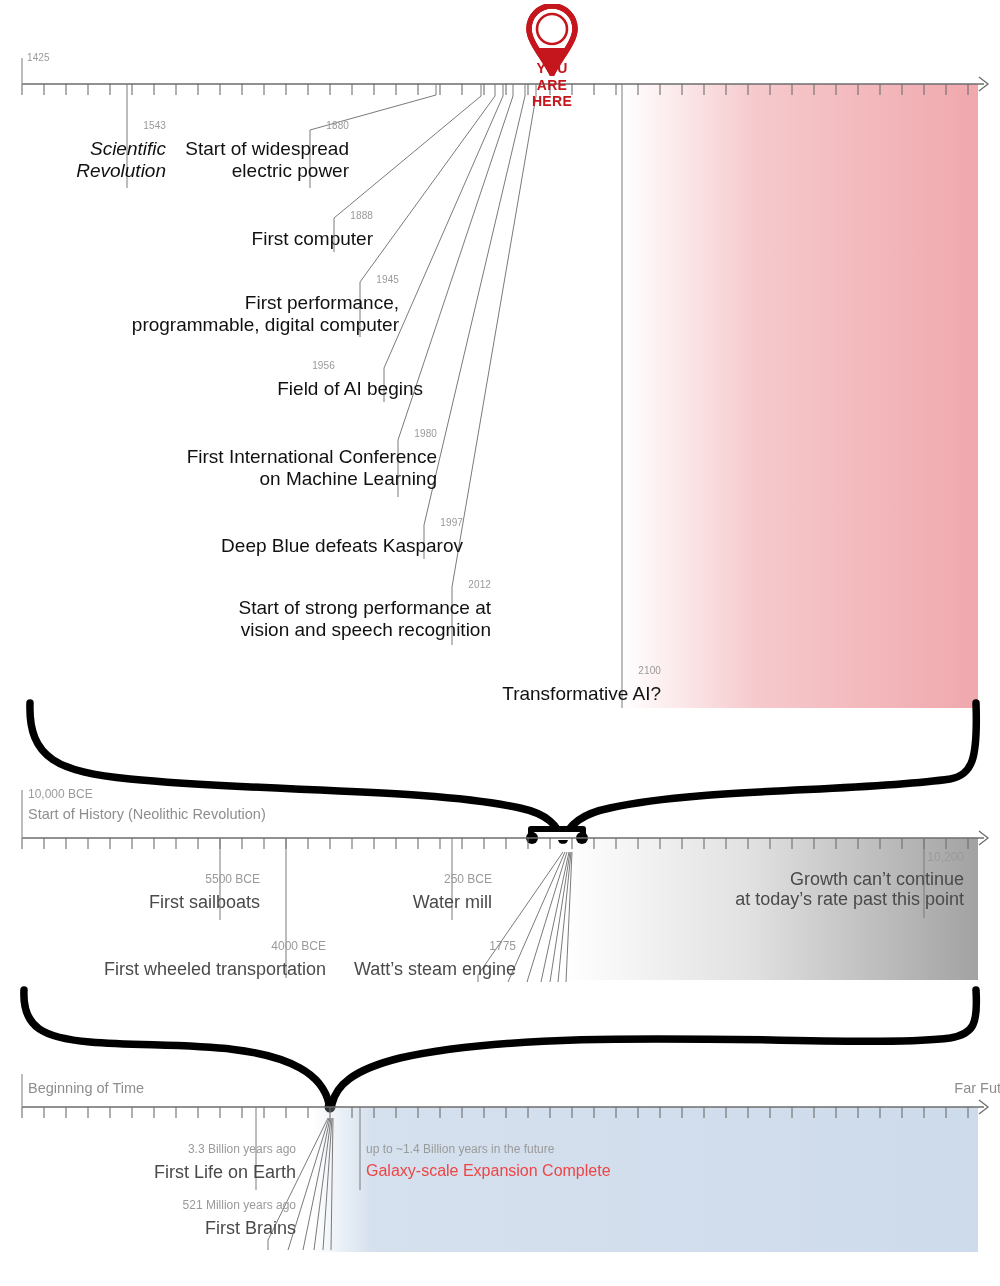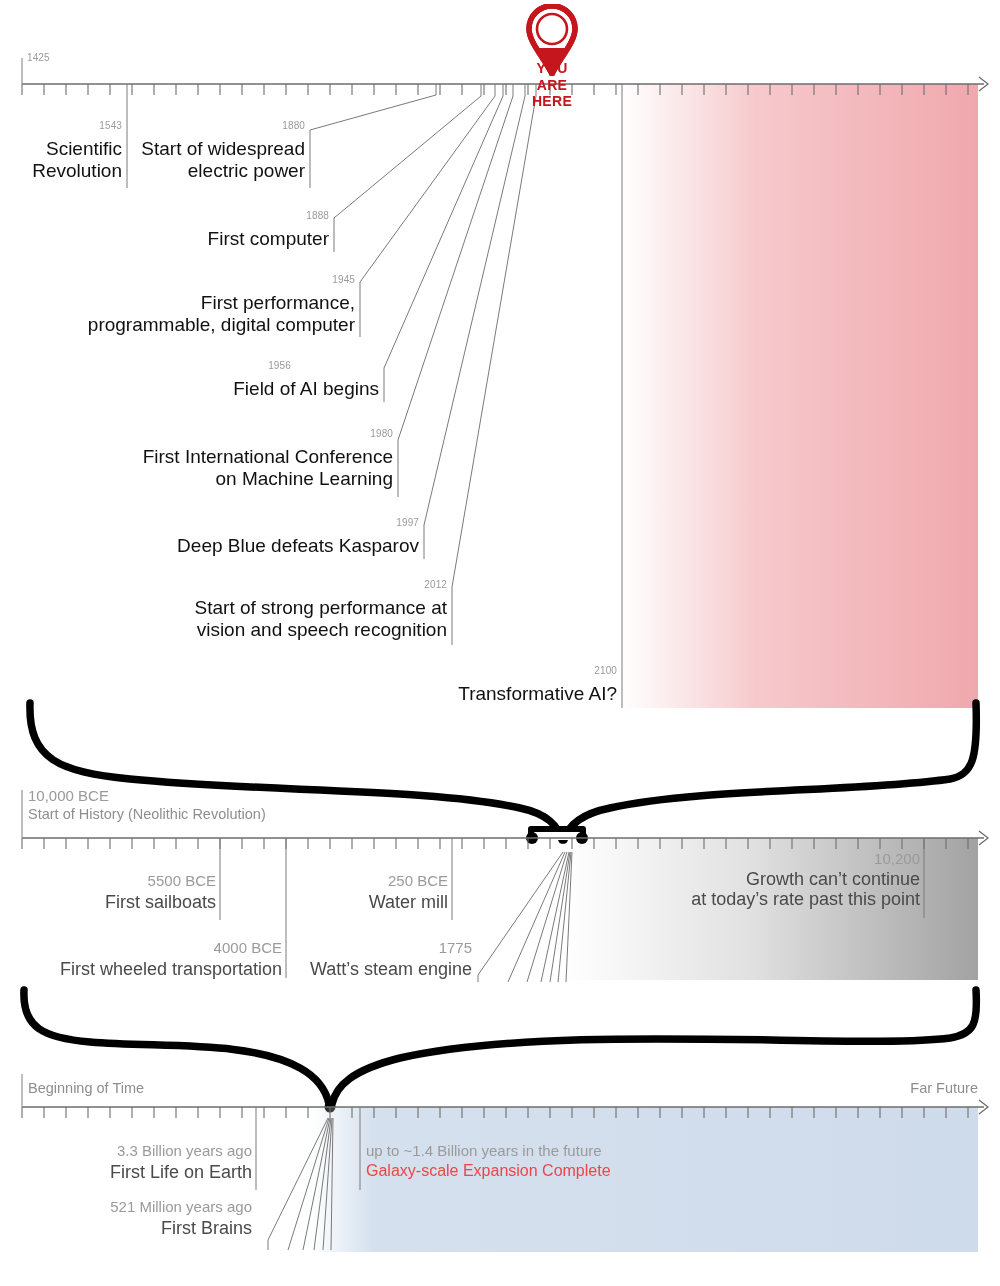--- a/index.html
+++ b/index.html
@@ -13,25 +13,25 @@
 
   
   .lbl{position:absolute;white-space:nowrap;line-height:1.12;}
   .yr{
     font-size:10px;color:#9a9a9a;letter-spacing:.1px;
   }
   .ev{
     font-size:19px;color:#111111;
   }
   .ev.two{line-height:1.18;}
-  .right{text-align:right;}
+  .right{text-align:right;margin-left:44px;}
   .left{text-align:left;}
 
   
-  .yr-s{font-size:15px;color:#9a9a9a;text-align:right;}
+  .yr-s{font-size:12px;color:#9a9a9a;text-align:right;}
   .ev-g{font-size:18px;color:#4a4a4a;}
   .ev-g2{font-size:16px;color:#ef4444;}
   .axis-cap{font-size:14.5px;color:#8e8e8e;}
 
   
   #pin{position:absolute;left:526px;top:4px;width:52px;height:72px;}
   #pin .pin-txt{
     position:absolute;left:0;top:16px;width:52px;text-align:center;
     font-size:14px;font-weight:bold;color:#c4161c;line-height:1.18;
     letter-spacing:.3px;
@@ -306,21 +306,21 @@
       <path d="M330,1118 L303,1250"></path>
       <path d="M331,1118 L314,1250"></path>
       <path d="M332,1118 L323,1250"></path>
       <path d="M333,1118 L331,1250"></path>
     </g>
   </svg>
 
   <div class="lbl yr left" style="left:27px;top:52px;">1425</div>
 
   <div class="lbl yr right" style="left:0;top:120px;width:122px;">1543</div>
-  <div class="lbl ev two right" style="left:0;top:138px;width:122px;">
+  <div class="lbl ev two right" style="left:0;top:138px;width:122px;font-style:italic;">
     <span>Scientific</span><br>
     <span>Revolution</span>
   </div>
 
   <div class="lbl yr right" style="left:140px;top:120px;width:165px;">1880</div>
   <div class="lbl ev two right" style="left:140px;top:138px;width:165px;">
     <span>Start of widespread</span><br>
     <span>electric power</span>
   </div>
 

